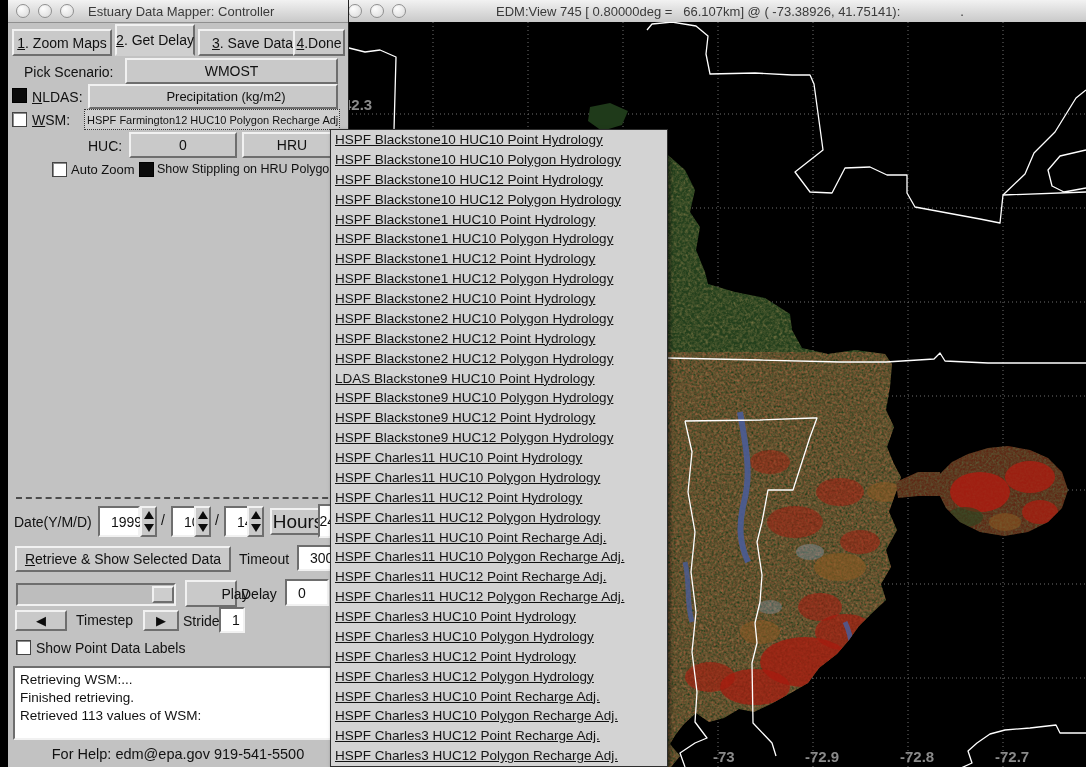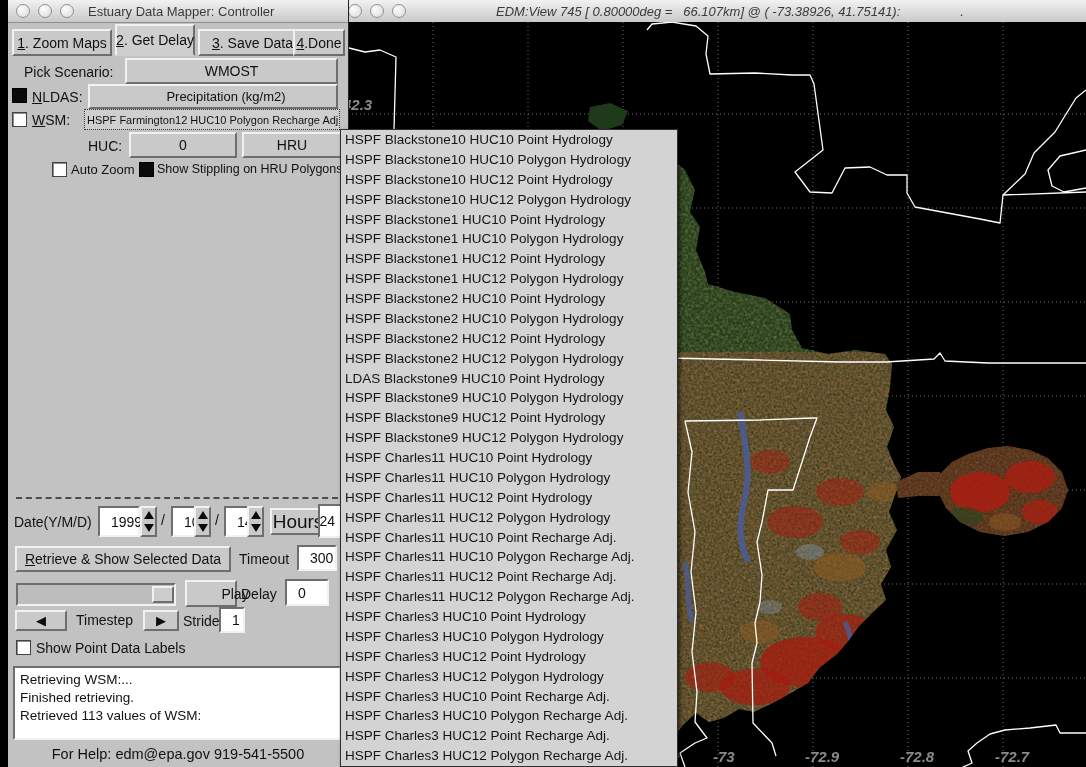--- a/index.html
+++ b/index.html
@@ -43,27 +43,27 @@
     border-top:8px solid #0c0c0c;}
   .trough{position:absolute;background:#bdbdbd;border:2px solid;
     border-color:#6e6e6e #f1f1f1 #f1f1f1 #6e6e6e;box-sizing:border-box;}
   .handle{position:absolute;background:#cdcdcd;border:2px solid;
     border-color:#f1f1f1 #6e6e6e #6e6e6e #f1f1f1;box-sizing:border-box;}
   .statusbox{position:absolute;background:#fff;border:2px solid;
     border-color:#6e6e6e #f1f1f1 #f1f1f1 #6e6e6e;box-sizing:border-box;
     font-size:13.5px;line-height:18px;padding:3px 5px;}
   .arrowglyph{font-family:"DejaVu Sans",sans-serif;font-size:13px;color:#0c0c0c;}
   
-  #view{left:340px;top:0;width:746px;height:767px;background:#000;font-style:italic;}
+  #view{left:340px;top:0;width:746px;height:767px;background:#000;}
   #view .titlebar{height:22px;}
   #mapsvg{position:absolute;left:0;top:22px;}
   
-  #dropdown{position:absolute;left:340px;top:129px;width:338px;height:638px;
+  #dropdown{position:absolute;left:330px;top:129px;width:338px;height:638px;
     background:#d3d3d3;border:1px solid #2e2e2e;box-shadow:2px 2px 4px rgba(0,0,0,.55);
-    display:flex;flex-direction:column;overflow:hidden;z-index:30;box-sizing:border-box;}
+    display:flex;flex-direction:column;overflow:hidden;z-index:30;box-sizing:border-box;text-decoration:underline;}
   .dd-item{height:19.94px;line-height:19.9px;font-size:13.5px;color:#151515;
     padding-left:4px;white-space:nowrap;overflow:hidden;}
 </style>
 </head>
 <body>
 
 <div id="stage">
 
   <div class="win" id="view">
     <div class="titlebar">

